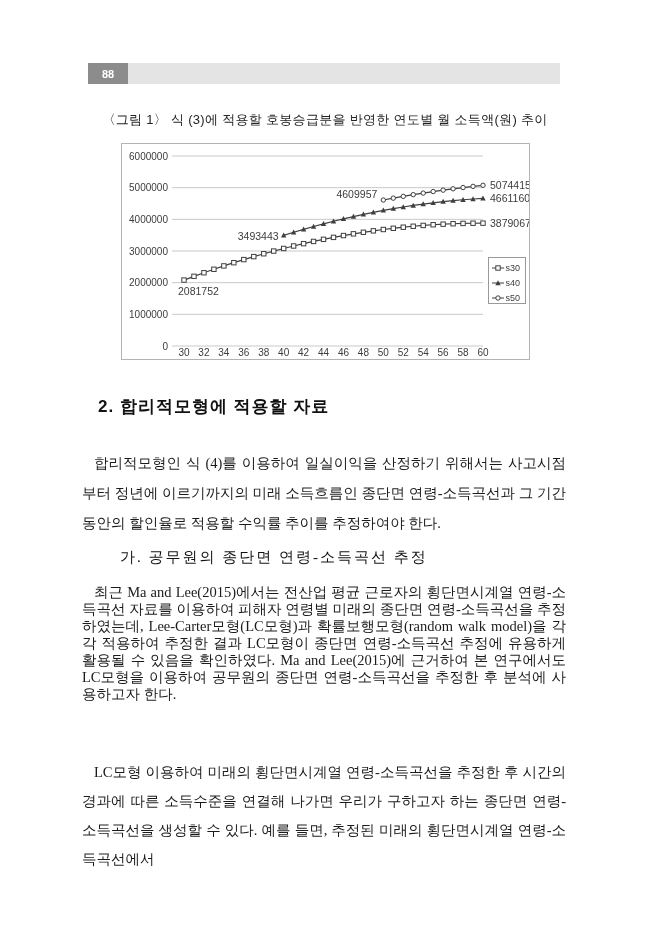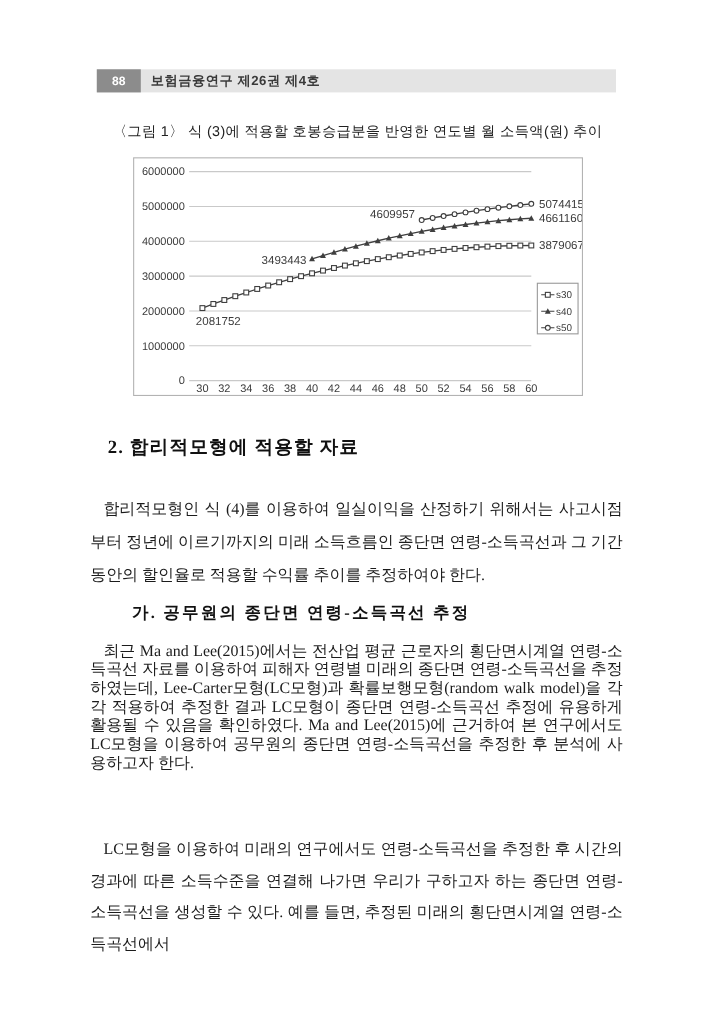--- a/index.html
+++ b/index.html
@@ -21,38 +21,37 @@
             color:#222;letter-spacing:.3px;}
 
   
   .chart-box{position:absolute;left:121px;top:143px;width:407px;height:215px;
             border:1px solid #b3b3b3;background:#fff;}
   .chart-box svg{display:block;}
   .ctext{font-family:"Liberation Sans","DejaVu Sans",sans-serif;fill:#3c3c3c;}
 
   
   .sec-heading{position:absolute;left:98px;top:395px;
-            font-family:Liberation Serif, serif;
+            font-family:Liberation Sans, sans-serif;
             font-size:17px;font-weight:bold;color:#111;letter-spacing:1px;}
   .para{position:absolute;left:82px;width:484px;text-align:justify;
             font-size:14.5px;color:#1b1b1b;}
   .p1{top:448px;line-height:30px;text-indent:12px;}
-  .sub-heading{position:absolute;left:120px;top:548px;font-weight:bold;font-size:15px;
+  .sub-heading{position:absolute;left:120px;top:548px;font-weight:normal;font-size:15px;
             letter-spacing:2px;color:#111;}
   .p2{top:584px;line-height:17px;text-indent:12px;}
   .p3{top:758px;line-height:29px;text-indent:12px;}
 </style>
 </head>
 <body>
 
 <div class="page">
 
   <div class="header-bar">
     <div class="page-num">88</div>
-    <div class="journal-title">보험금융연구 제26권 제4호</div>
   </div>
 
   <div class="fig-caption">〈그림 1〉 식 (3)에 적용할 호봉승급분을 반영한 연도별 월 소득액(원) 추이</div>
 
   <div class="chart-box">
     <svg id="chart-svg" width="407" height="215" viewBox="0 0 407 215">
         <g>
           <line x1="50" y1="202" x2="361" y2="202" stroke="#c9c9c9" stroke-width="1"></line>
           <text x="46" y="205.5" text-anchor="end" font-size="10" class="ctext">0</text>
           <line x1="50" y1="170.33333333333334" x2="361" y2="170.33333333333334" stroke="#c9c9c9" stroke-width="1"></line>
@@ -182,15 +181,15 @@
   </div>
 
   <div class="sec-heading">2. 합리적모형에 적용할 자료</div>
 
   <div class="para p1">합리적모형인 식 (4)를 이용하여 일실이익을 산정하기 위해서는 사고시점부터 정년에 이르기까지의 미래 소득흐름인 종단면 연령-소득곡선과 그 기간 동안의 할인율로 적용할 수익률 추이를 추정하여야 한다.</div>
 
   <div class="sub-heading">가. 공무원의 종단면 연령-소득곡선 추정</div>
 
   <div class="para p2">최근 Ma and Lee(2015)에서는 전산업 평균 근로자의 횡단면시계열 연령-소득곡선 자료를 이용하여 피해자 연령별 미래의 종단면 연령-소득곡선을 추정하였는데, Lee-Carter모형(LC모형)과 확률보행모형(random walk model)을 각각 적용하여 추정한 결과 LC모형이 종단면 연령-소득곡선 추정에 유용하게 활용될 수 있음을 확인하였다. Ma and Lee(2015)에 근거하여 본 연구에서도 LC모형을 이용하여 공무원의 종단면 연령-소득곡선을 추정한 후 분석에 사용하고자 한다.</div>
 
-  <div class="para p3">LC모형을 이용하여 미래의 연구에서도 연령-소득곡선을 추정한 후 시간의 경과에 따른 소득수준을 연결해 나가면 우리가 구하고자 하는 종단면 연령-소득곡선을 생성할 수 있다. 예를 들면, 추정된 미래의 횡단면시계열 연령-소득곡선에서</div>
+  <div class="para p3">LC모형 이용하여 미래의 횡단면시계열 연령-소득곡선을 추정한 후 시간의 경과에 따른 소득수준을 연결해 나가면 우리가 구하고자 하는 종단면 연령-소득곡선을 생성할 수 있다. 예를 들면, 추정된 미래의 횡단면시계열 연령-소득곡선에서</div>
 
 </div>
 
 </body></html>

